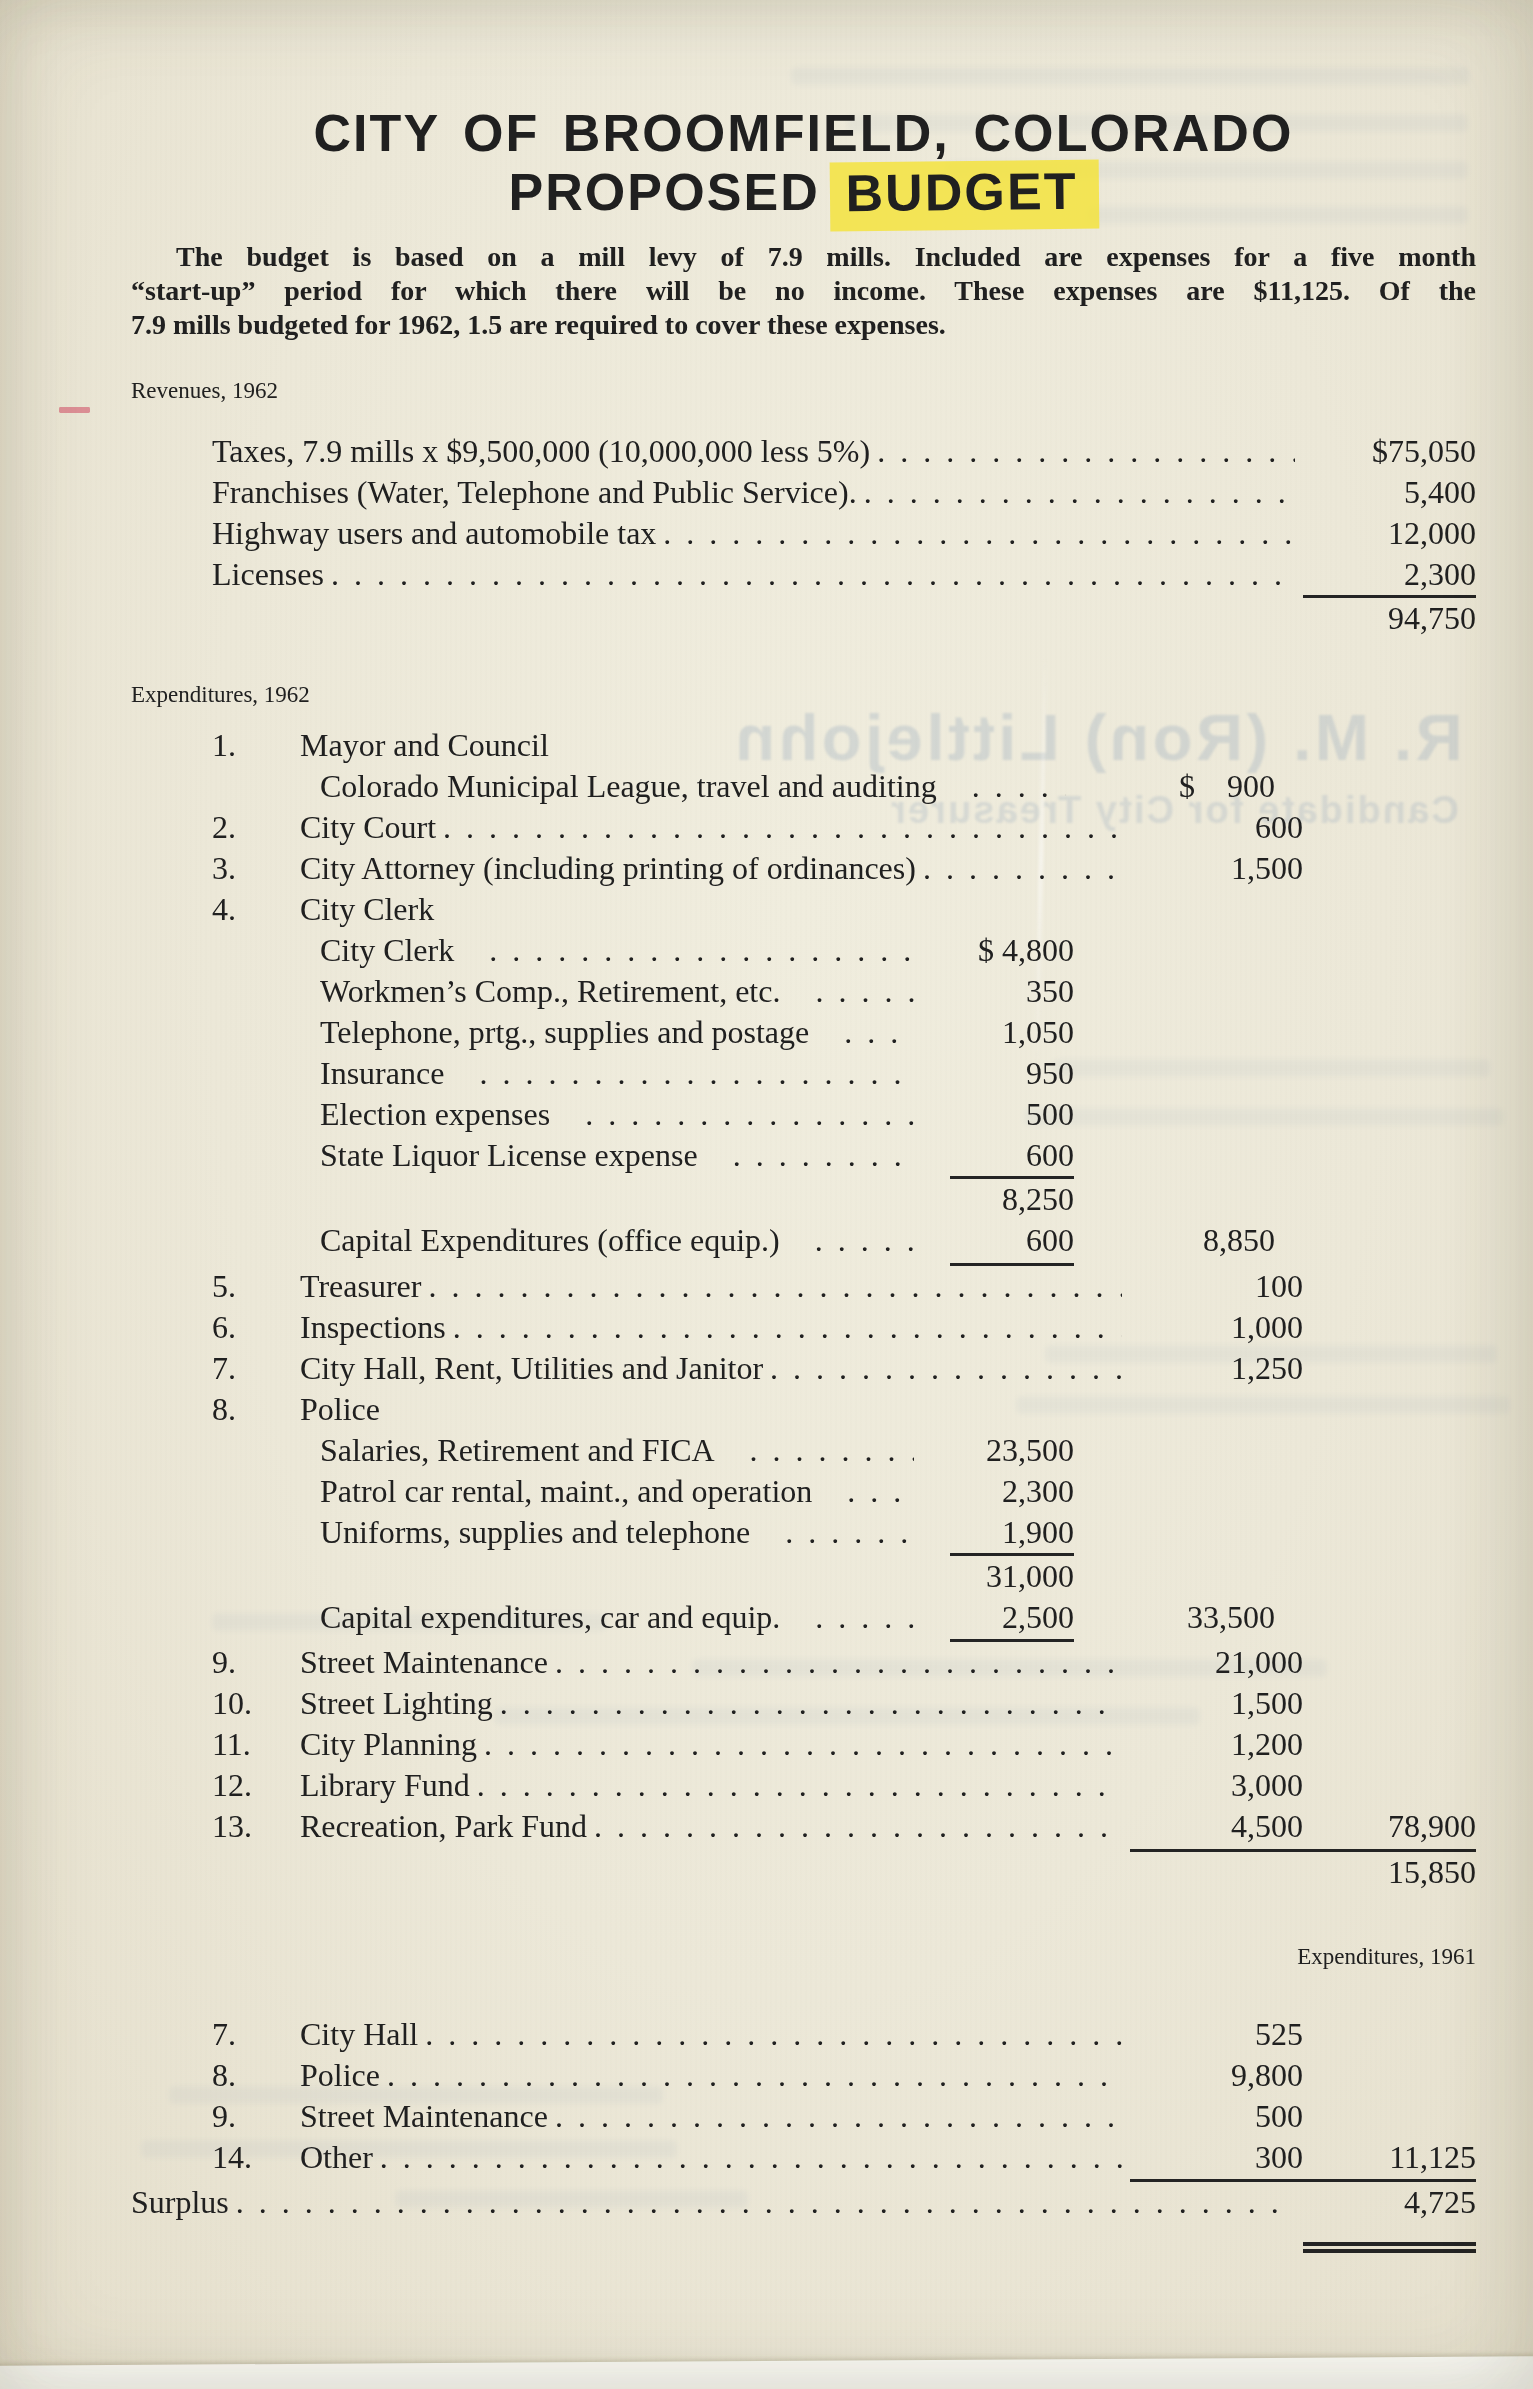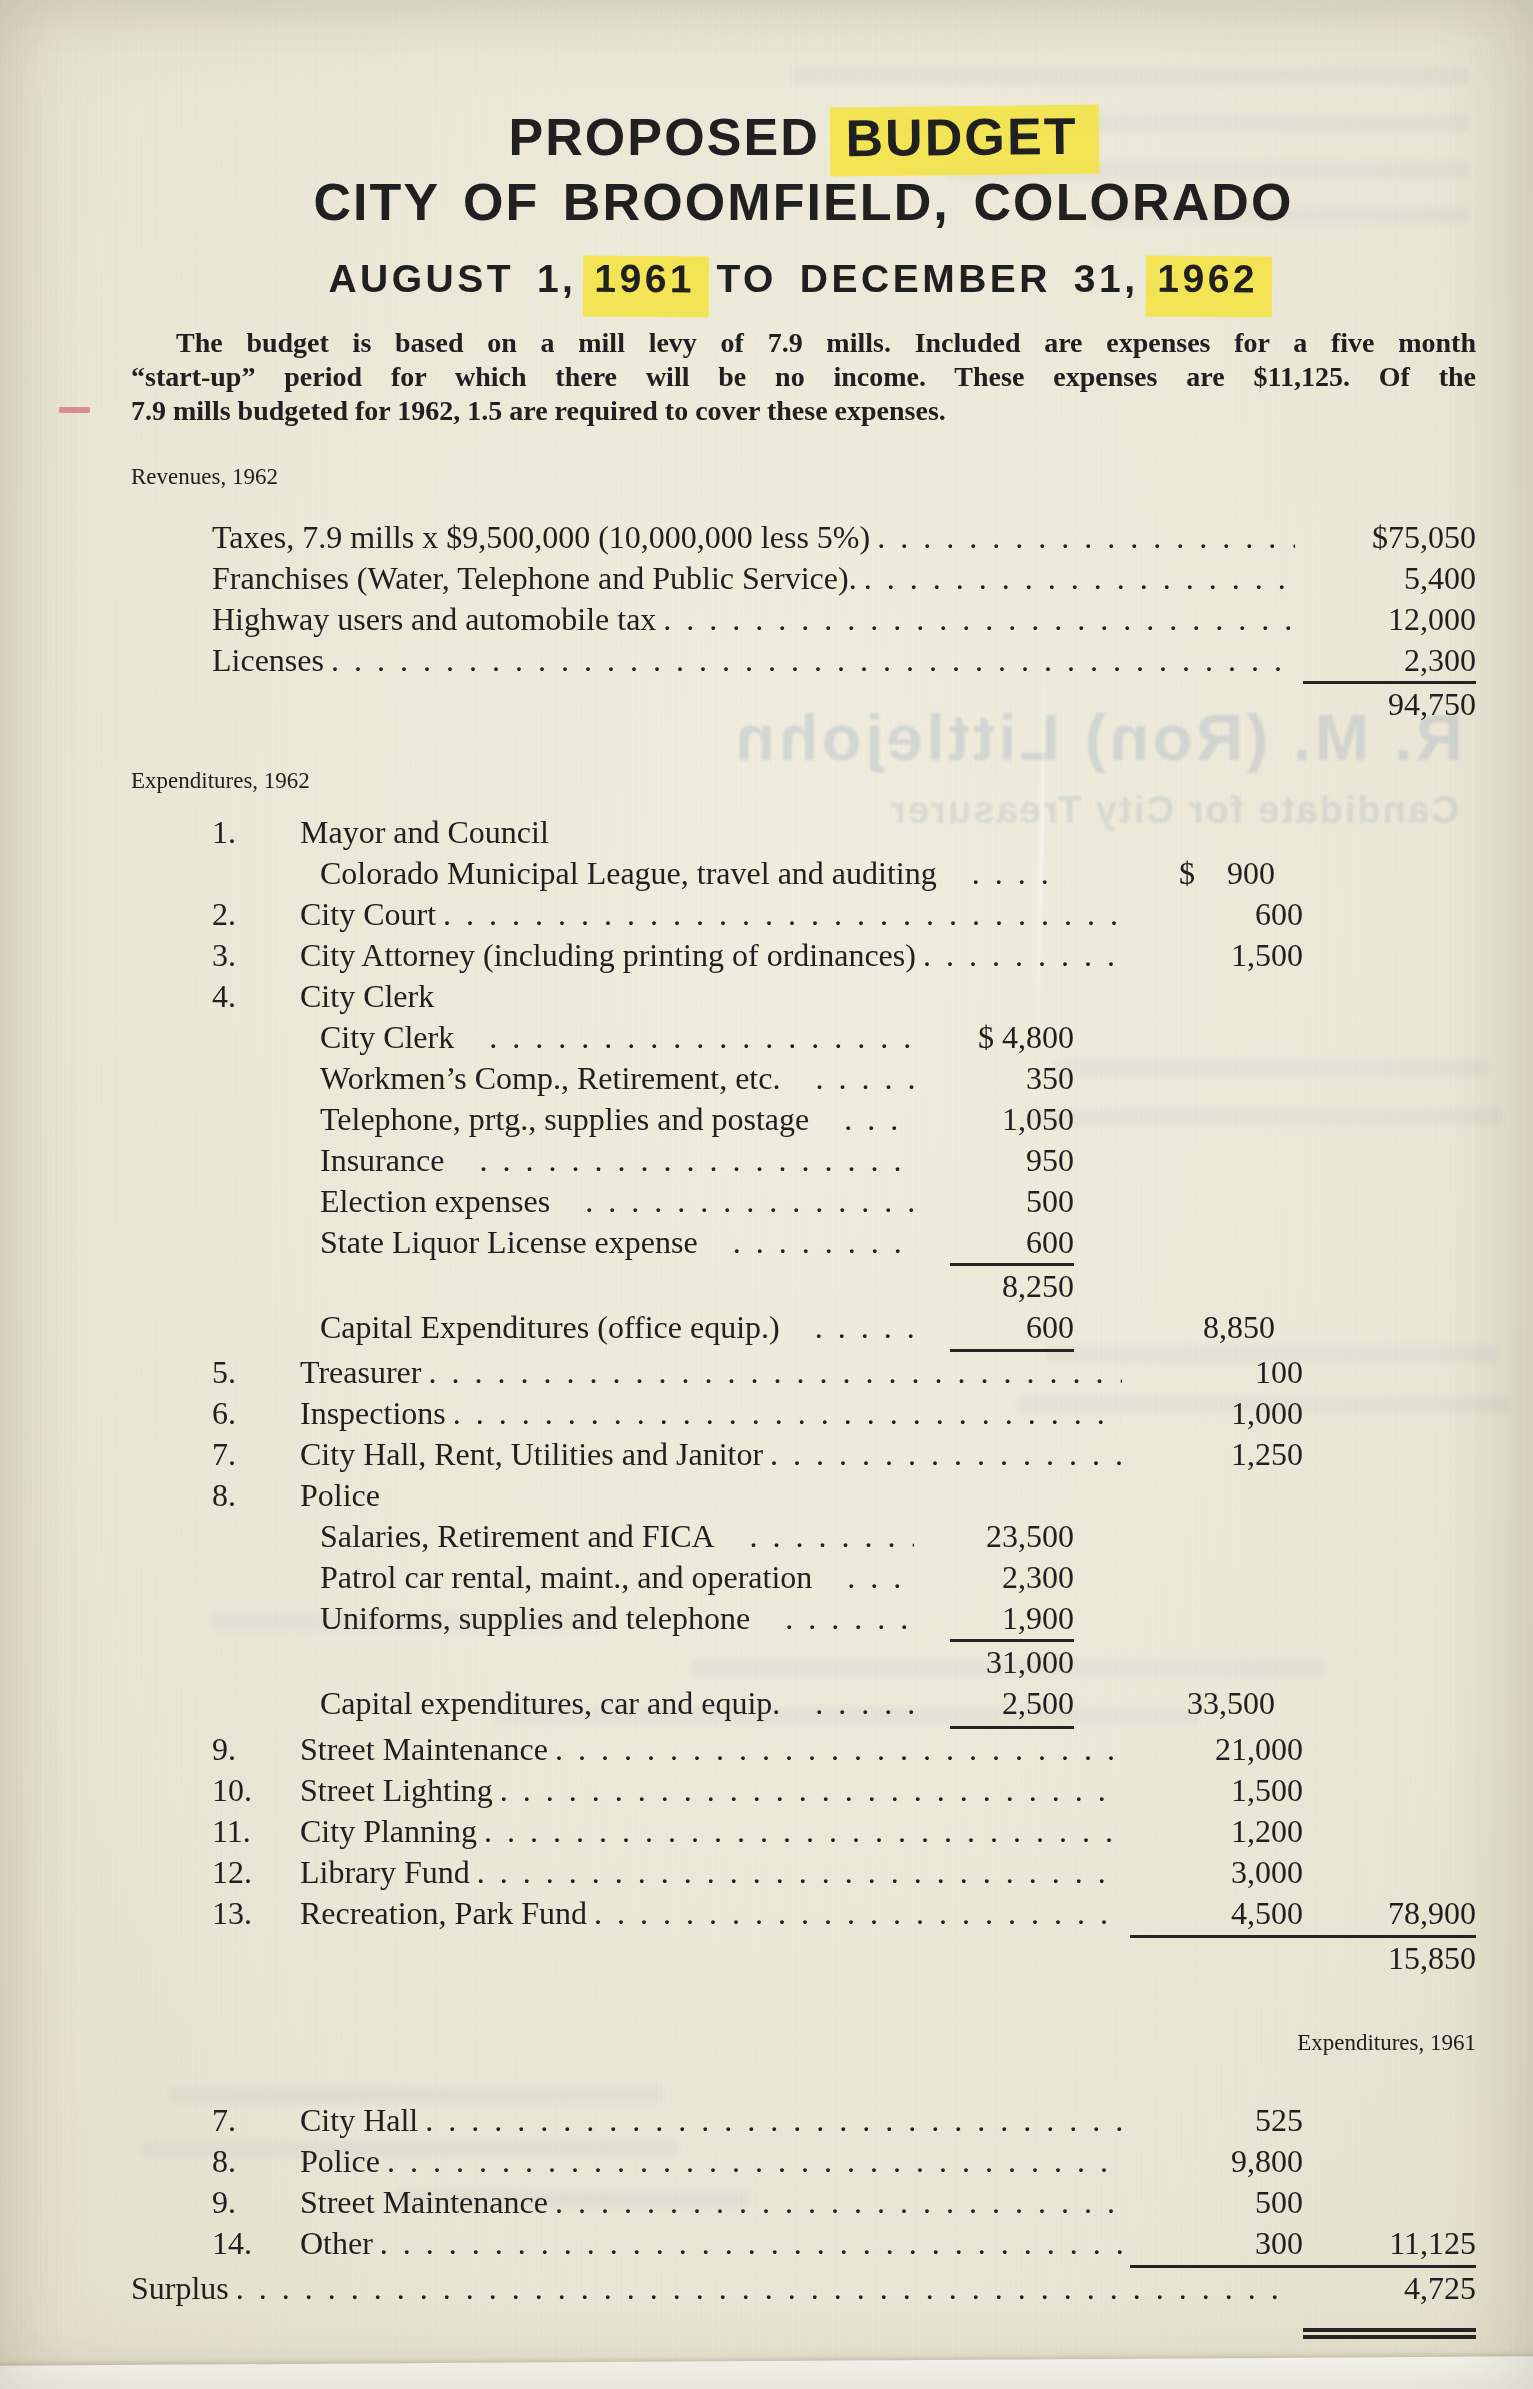--- a/index.html
+++ b/index.html
@@ -106,23 +106,22 @@
     <div class="gbar" style="left:169px;top:2086px;width:494px"></div>
     <div class="gbar" style="left:141px;top:2140px;width:536px"></div>
     <div class="gbar" style="left:395px;top:2190px;width:353px"></div>
     <div class="crease-v"></div>
     <div class="red-mark"></div>
   </div>
 
   <div class="budget">
 
     <div class="hdr">
+      <div class="title-line">CITY OF BROOMFIELD, COLORADO</div>
       <div class="title-line"><span>PROPOSED</span><span class="hl hl-budget">BUDGET</span></div>
-      <div class="title-line">CITY OF BROOMFIELD, COLORADO</div>
-      <div class="date-line"><span>AUGUST 1,</span><span class="hl hl-date">1961</span><span>TO DECEMBER 31,</span><span class="hl hl-date">1962</span></div>
     </div>
 
     <div class="intro">
       <div class="jline indent">The budget is based on a mill levy of 7.9 mills. Included are expenses for a five month</div>
       <div class="jline">“start-up” period for which there will be no income. These expenses are $11,125. Of the</div>
       <div>7.9 mills budgeted for 1962, 1.5 are required to cover these expenses.</div>
     </div>
 
     <h2 class="h-rev">Revenues, 1962</h2>
     <div class="rows rows-rev">

